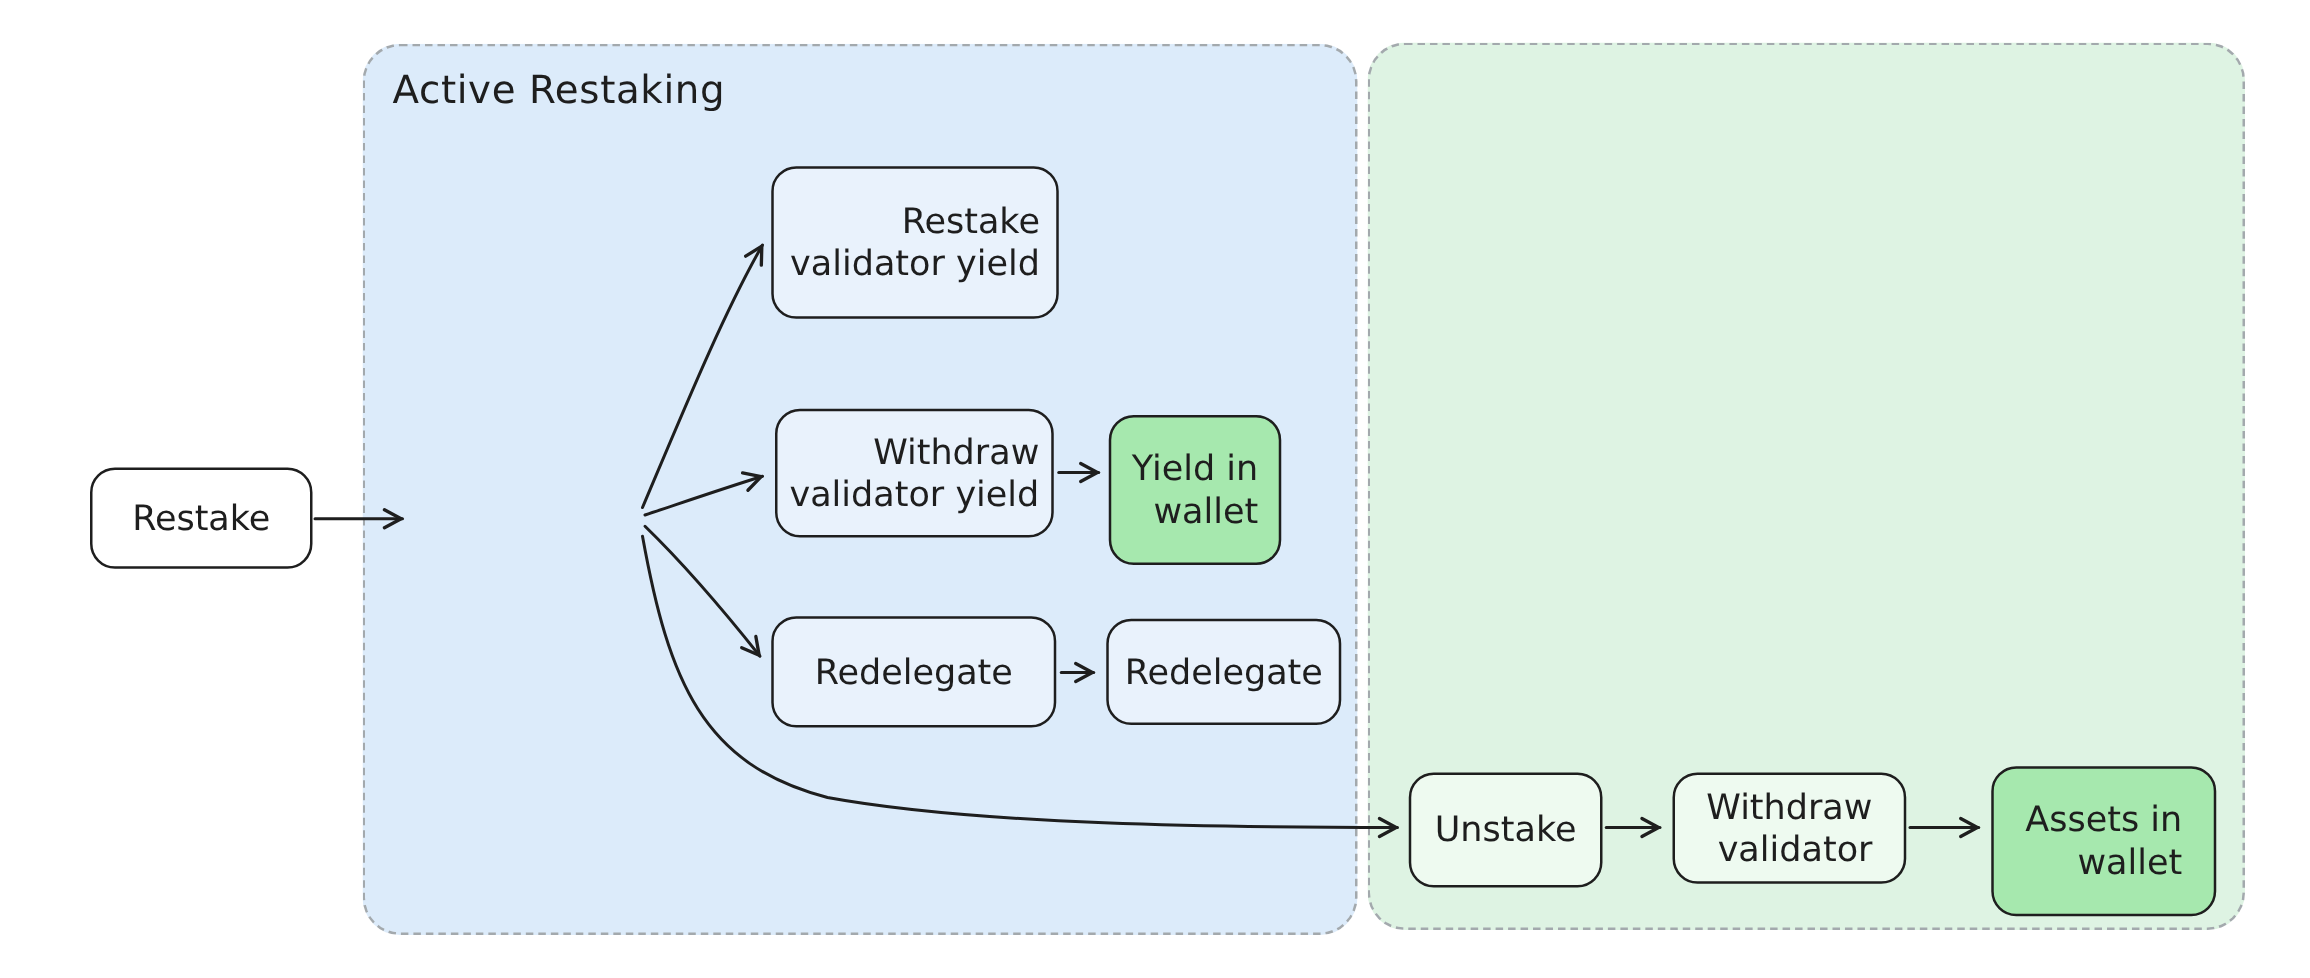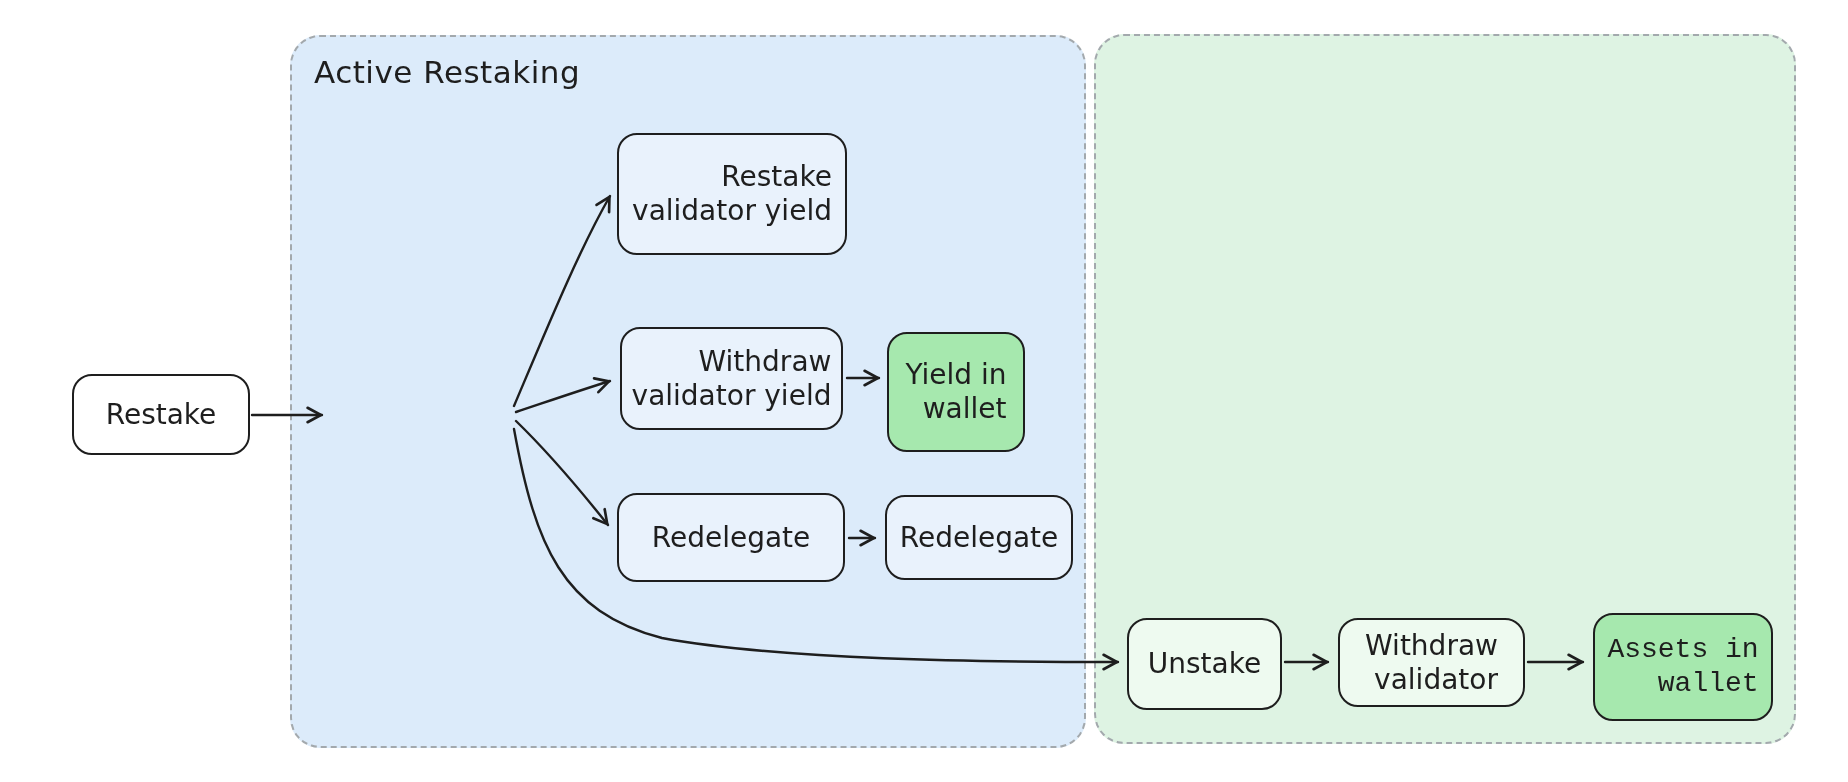--- a/index.html
+++ b/index.html
@@ -118,18 +118,18 @@
 
   <div class="node fill-green-light" style="left:1127px; top:618px; width:155px; height:92px;">
     <span>Unstake</span>
   </div>
 
   <div class="node fill-green-light" style="left:1338px; top:618px; width:187px; height:89px;">
     <span>Withdraw
 validator</span>
   </div>
 
-  <div class="node fill-green-accent" style="left:1593px; top:613px; width:180px; height:108px;font-family:Liberation Mono, monospace;">
+  <div class="node fill-green-accent" style="left:1593px; top:613px; width:180px; height:120px;">
     <span>Assets in
 wallet</span>
   </div>
 
 </div>
 
 </body></html>

